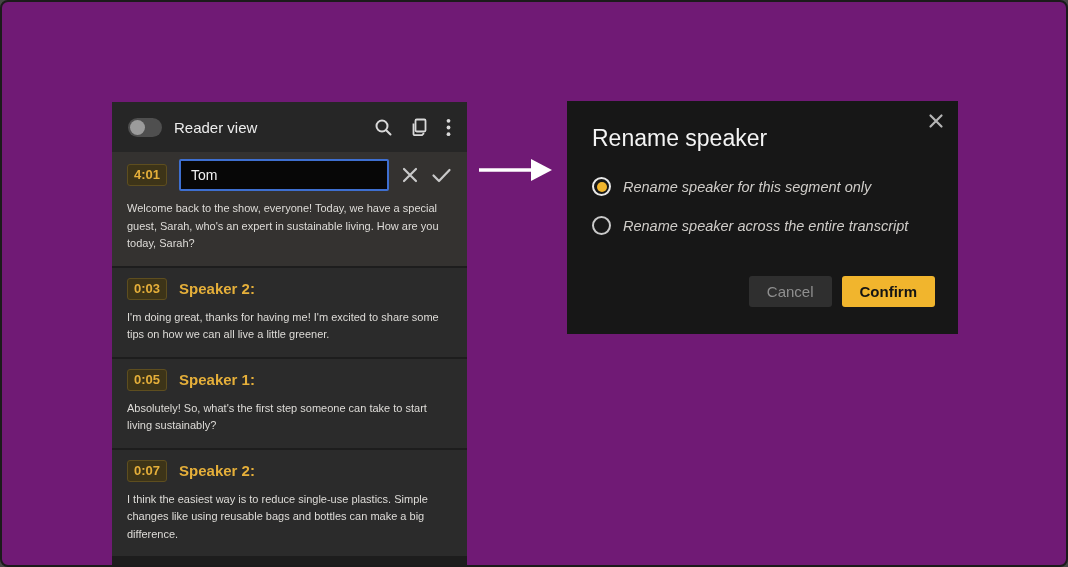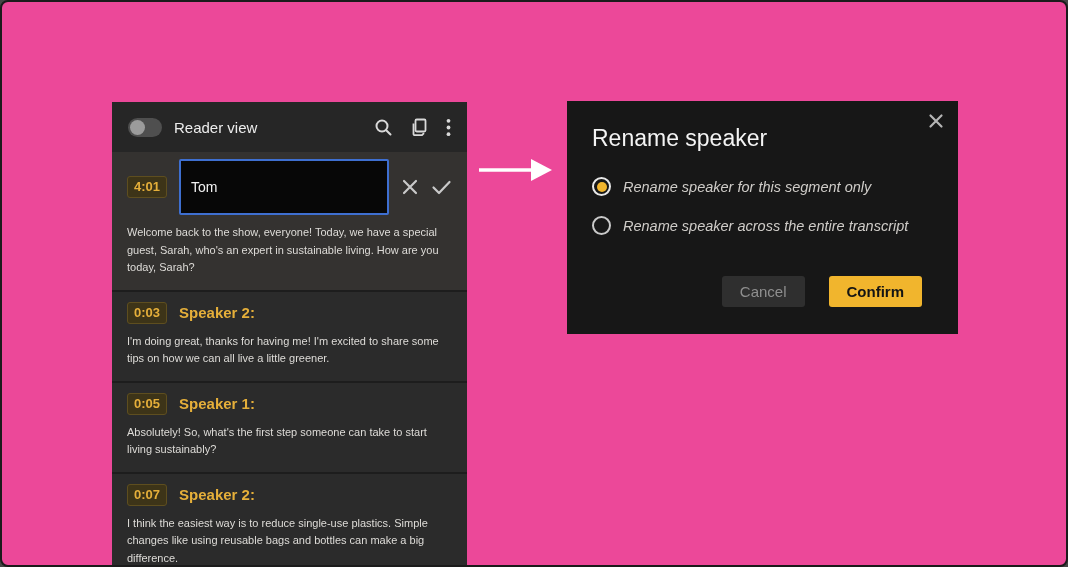--- a/index.html
+++ b/index.html
@@ -1,18 +1,18 @@
 <!DOCTYPE html>
 <html><head>
 <meta charset="utf-8">
 <style>
   html,body{margin:0;padding:0;background:#454545;}
   body{font-family:"Liberation Sans","DejaVu Sans",sans-serif;}
   .screen{position:relative;width:1068px;height:567px;box-sizing:border-box;
-    background:#ec4899;border:2px solid #1b1b1b;border-radius:8px;overflow:hidden;}
+    background:#701a75;border:2px solid #1b1b1b;border-radius:8px;overflow:hidden;}
 
   
   .panel{position:absolute;left:110px;top:100px;width:355px;height:465px;
     background:#1d1d1d;overflow:hidden;}
   .panel-header{height:50px;background:#262626;display:flex;align-items:center;
     padding:0 16px;box-sizing:border-box;}
   .toggle{width:34px;height:19px;border-radius:10px;background:#4f4f4f;position:relative;
     flex:0 0 auto;cursor:pointer;}
   .toggle .knob{position:absolute;left:2px;top:2px;width:15px;height:15px;border-radius:50%;
     background:#9b9b9b;}
@@ -21,42 +21,42 @@
   .icon-btn{display:inline-flex;align-items:center;justify-content:center;cursor:pointer;
     background:none;border:none;padding:0;}
 
   .segment{background:#2b2b2b;margin-bottom:2px;padding:10px 15px 13px;box-sizing:border-box;}
   .segment.editing{background:#343230;padding-top:7px;}
   .seg-head{display:flex;align-items:center;gap:12px;margin-bottom:9px;}
   .badge{background:#3d3418;border:1px solid #5e4e1f;color:#e5af3a;font-size:13px;
     font-weight:bold;padding:2px 6px;border-radius:3px;line-height:16px;flex:0 0 auto;}
   .speaker-name{color:#e5af3a;font-size:15px;font-weight:bold;}
   .speaker-input{width:214px;height:28px;background:#070707;border:2px solid #3e6fd0;
-    border-radius:2px;color:#f2f2f2;font-size:14px;padding:12px 10px;outline:none;
+    border-radius:2px;color:#f2f2f2;font-size:14px;padding:0 10px;outline:none;
     font-family:"Liberation Sans","DejaVu Sans",sans-serif;}
   .edit-actions{display:flex;align-items:center;gap:12px;margin-left:auto;}
   .seg-text{margin:0;color:#dedcd8;font-size:11px;line-height:17.5px;max-width:322px;}
 
   
   .arrow{position:absolute;left:474px;top:152px;}
 
   
   .dialog{position:absolute;left:565px;top:99px;width:391px;height:233px;background:#171717;
     box-sizing:border-box;padding:24px 25px;}
   .dialog-close{position:absolute;top:11px;right:13px;cursor:pointer;}
   .dialog-title{color:#f4f4f4;font-size:23px;font-weight:500;margin:0 0 0;}
   .options{margin-top:25px;display:flex;flex-direction:column;gap:20px;font-style:italic;}
   .option{display:flex;align-items:center;gap:12px;cursor:pointer;}
   .radio{width:15px;height:15px;border-radius:50%;border:2px solid #c9c9c9;flex:0 0 auto;
     position:relative;background:transparent;}
   .option.selected .radio{border-color:#e8e8e8;}
   .option.selected .radio::after{content:"";position:absolute;left:2.5px;top:2.5px;
     width:10px;height:10px;border-radius:50%;background:#f1b52d;}
   .option-label{color:#cfccc8;font-size:14.5px;}
-  .dialog-buttons{position:absolute;right:36px;bottom:27px;display:flex;gap:24px;justify-content:flex-end;}
+  .dialog-buttons{position:absolute;right:23px;bottom:27px;display:flex;gap:10px;justify-content:flex-end;}
   .btn{border:none;border-radius:3px;font-size:15px;padding:7px 18px;cursor:pointer;
     font-family:"Liberation Sans","DejaVu Sans",sans-serif;}
   .btn-cancel{background:#2f2f2f;color:#8f8f8f;}
   .btn-confirm{background:#f1b52d;color:#141414;font-weight:bold;}
 </style>
 </head>
 <body>
 
 <div class="screen">
 

